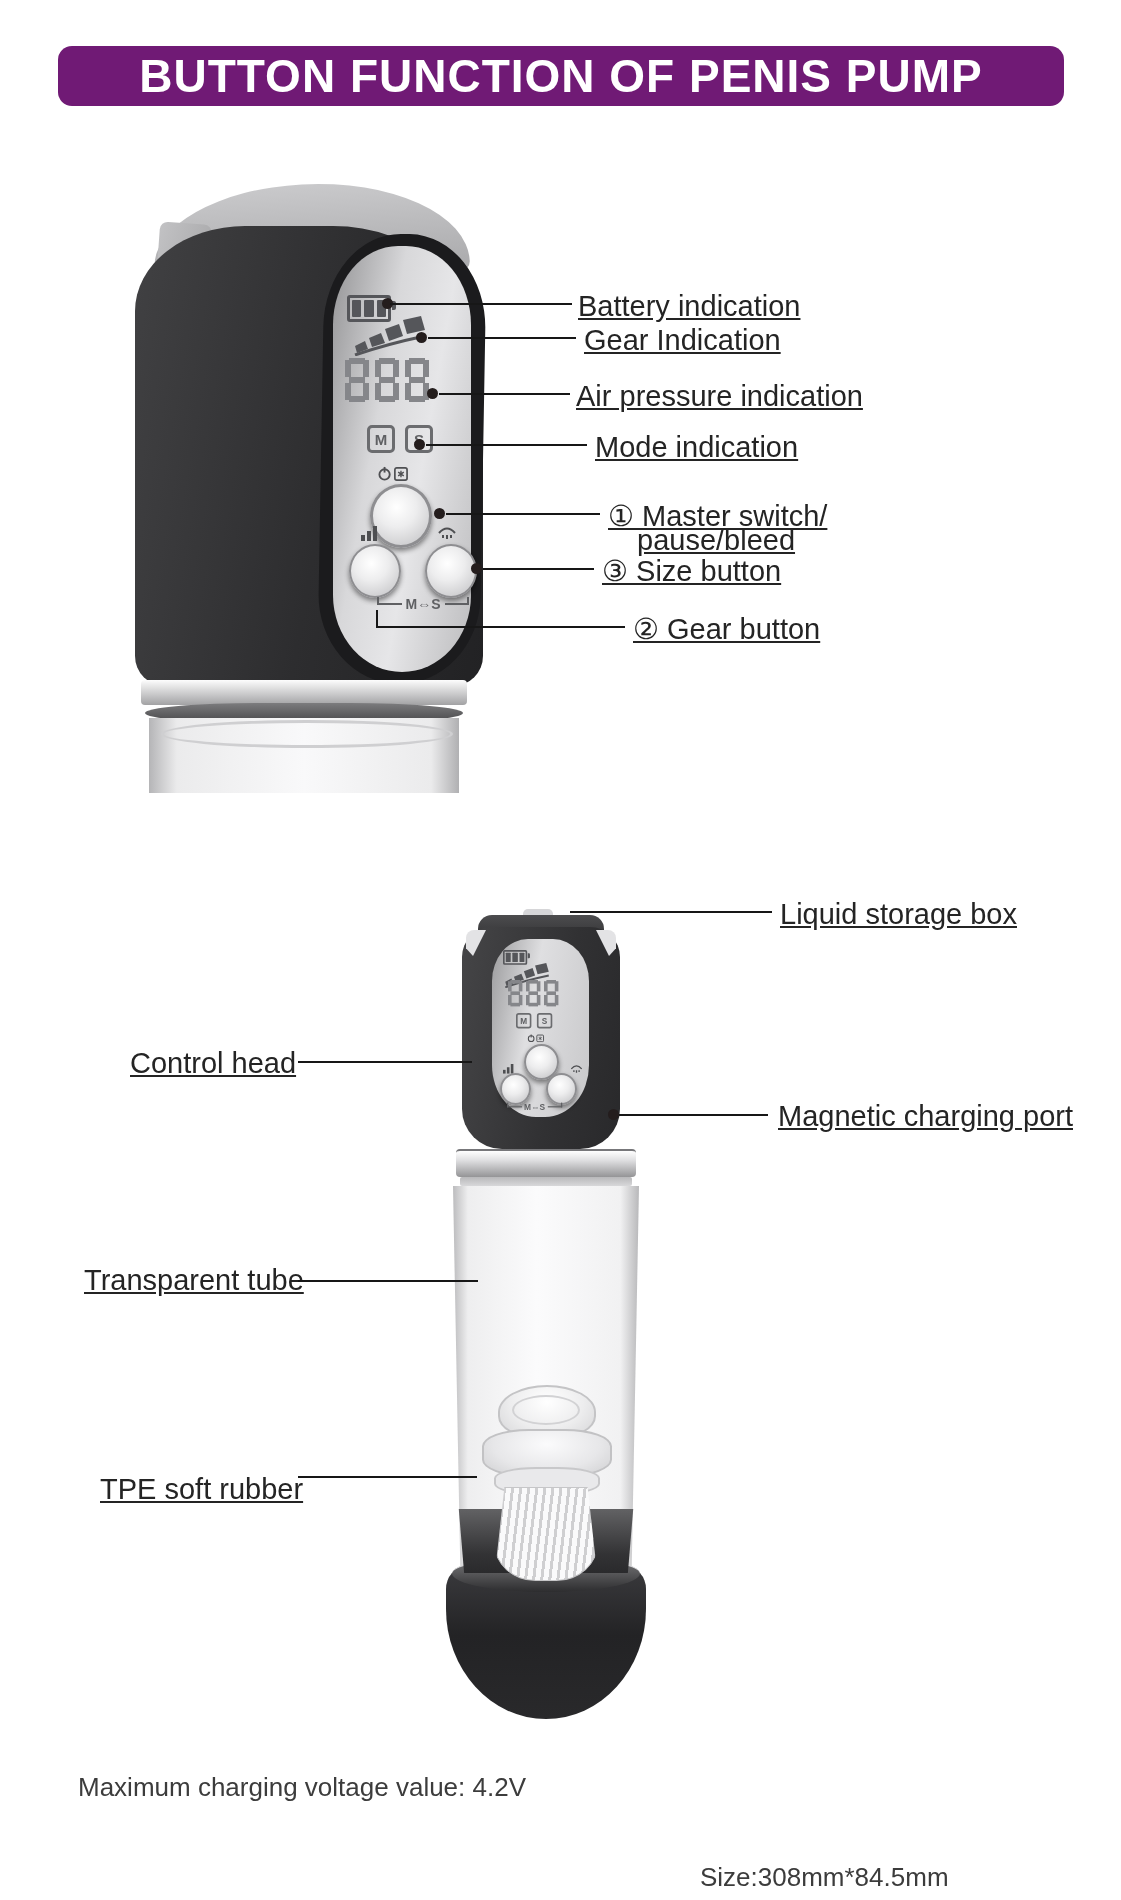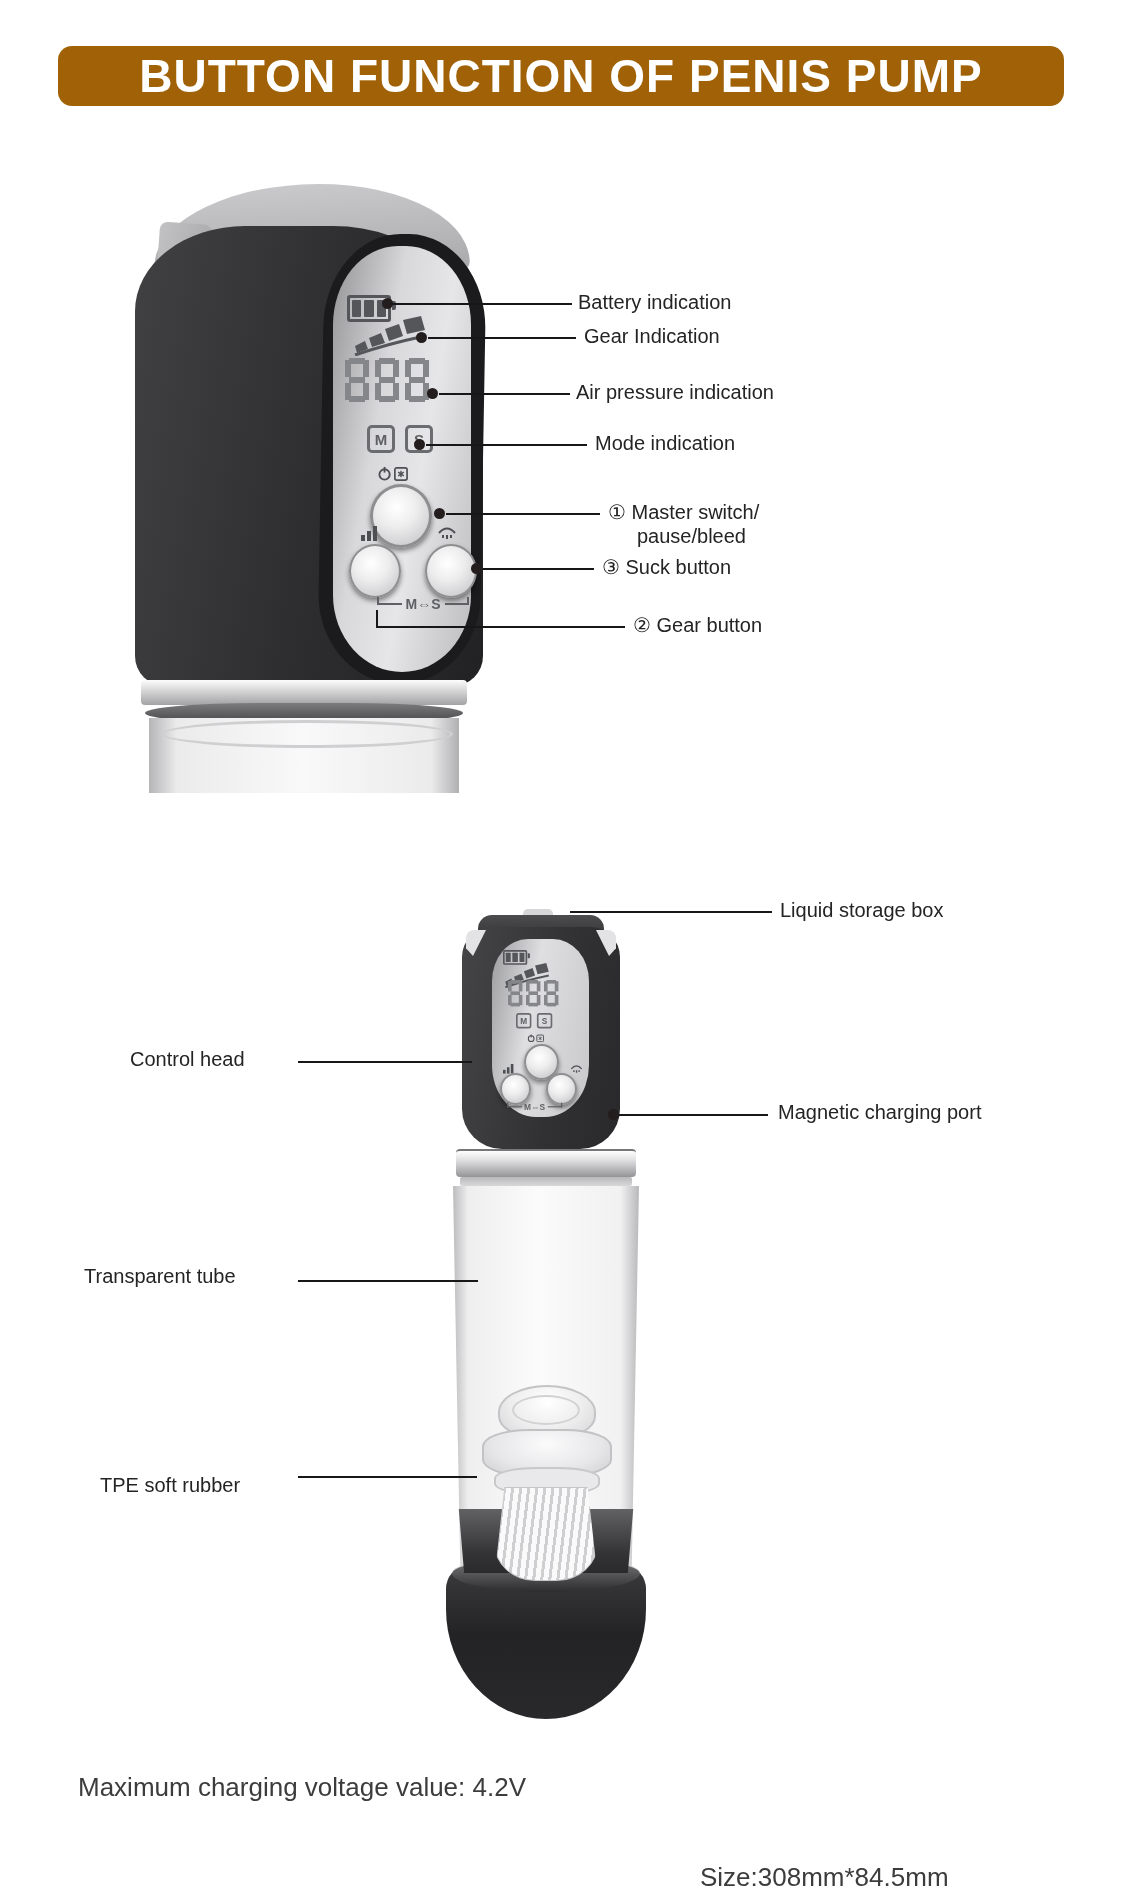--- a/index.html
+++ b/index.html
@@ -2,21 +2,21 @@
 <html><head>
 <meta charset="utf-8">
 <style>
   html,body{margin:0;padding:0;background:#fff;}
   .page{position:relative;width:1121px;height:1900px;background:#ffffff;overflow:hidden;
         font-family:"Liberation Sans", sans-serif;}
   .abs{position:absolute;}
 
   
   .banner{position:absolute;left:58px;top:46px;width:1006px;height:60px;border-radius:14px;
-          background:#a16207;display:flex;align-items:center;justify-content:center;z-index:5;}
+          background:#701a75;display:flex;align-items:center;justify-content:center;z-index:5;}
   .banner-title{color:#ffffff;font-size:46px;font-weight:bold;letter-spacing:1px;white-space:nowrap;}
 
   
   #fig1,#fig2{position:absolute;z-index:0;}
   #fig1{left:125px;top:168px;width:395px;height:625px;}
   #fig2{left:440px;top:903px;width:212px;height:822px;}
 
   
   .cap-main{left:28px;top:16px;width:315px;height:95px;transform:rotate(-3deg);
     background:linear-gradient(to bottom,#c9c9cb,#a9a9ab);
@@ -108,21 +108,21 @@
   .flange2{left:54px;top:564px;width:102px;height:24px;z-index:5;border:2px solid #c8c8ca;
     background:#e9e9eb;border-radius:40%;}
   .column{left:54px;top:584px;width:102px;height:92px;z-index:5;border:1px solid #c6c6c8;
     background:repeating-linear-gradient(97deg,#cfcfd1 0 3px,#fafafb 3px 8px);
     border-radius:10px 10px 40% 40%;clip-path:polygon(10% 0,90% 0,100% 100%,0 100%);}
 
   
   .callout-line{position:absolute;height:2px;background:#171717;z-index:10;}
   .callout-vline{position:absolute;width:2px;background:#171717;z-index:10;}
   .callout-dot{position:absolute;width:11px;height:11px;border-radius:50%;background:#241d1d;z-index:10;}
-  .callout-label{position:absolute;font-size:20px;color:#242424;line-height:1.1;white-space:nowrap;z-index:10;}
+  .callout-label{position:absolute;font-size:29px;color:#242424;line-height:1.1;white-space:nowrap;z-index:10;text-decoration:underline;}
 
   
   .spec{position:absolute;font-size:26px;color:#3c3c3c;white-space:nowrap;z-index:10;}
 </style>
 </head>
 <body>
 
 <div class="page">
 
   <div class="banner">
@@ -239,21 +239,21 @@
   <div class="callout-line" style="left:426px;top:444px;width:161px;"></div>
   <div class="callout-label" style="left:595px;top:432px;">Mode indication</div>
 
   <div class="callout-dot" style="left:434px;top:508px;"></div>
   <div class="callout-line" style="left:446px;top:513px;width:154px;"></div>
   <div class="callout-label" style="left:608px;top:501px;">① Master switch/</div>
   <div class="callout-label" style="left:637px;top:525px;">pause/bleed</div>
 
   <div class="callout-dot" style="left:471px;top:563px;"></div>
   <div class="callout-line" style="left:483px;top:568px;width:111px;"></div>
-  <div class="callout-label" style="left:602px;top:556px;">③ Suck button</div>
+  <div class="callout-label" style="left:602px;top:556px;">③ Size button</div>
 
   <div class="callout-vline" style="left:376px;top:610px;height:17px;"></div>
   <div class="callout-line" style="left:376px;top:626px;width:249px;"></div>
   <div class="callout-label" style="left:633px;top:614px;">② Gear button</div>
 
   <div id="fig2">
     <div class="abs top-knob"></div>
     <div class="abs cap2"></div>
     <div class="abs head2"></div>
     <div class="abs notch-l"></div>

